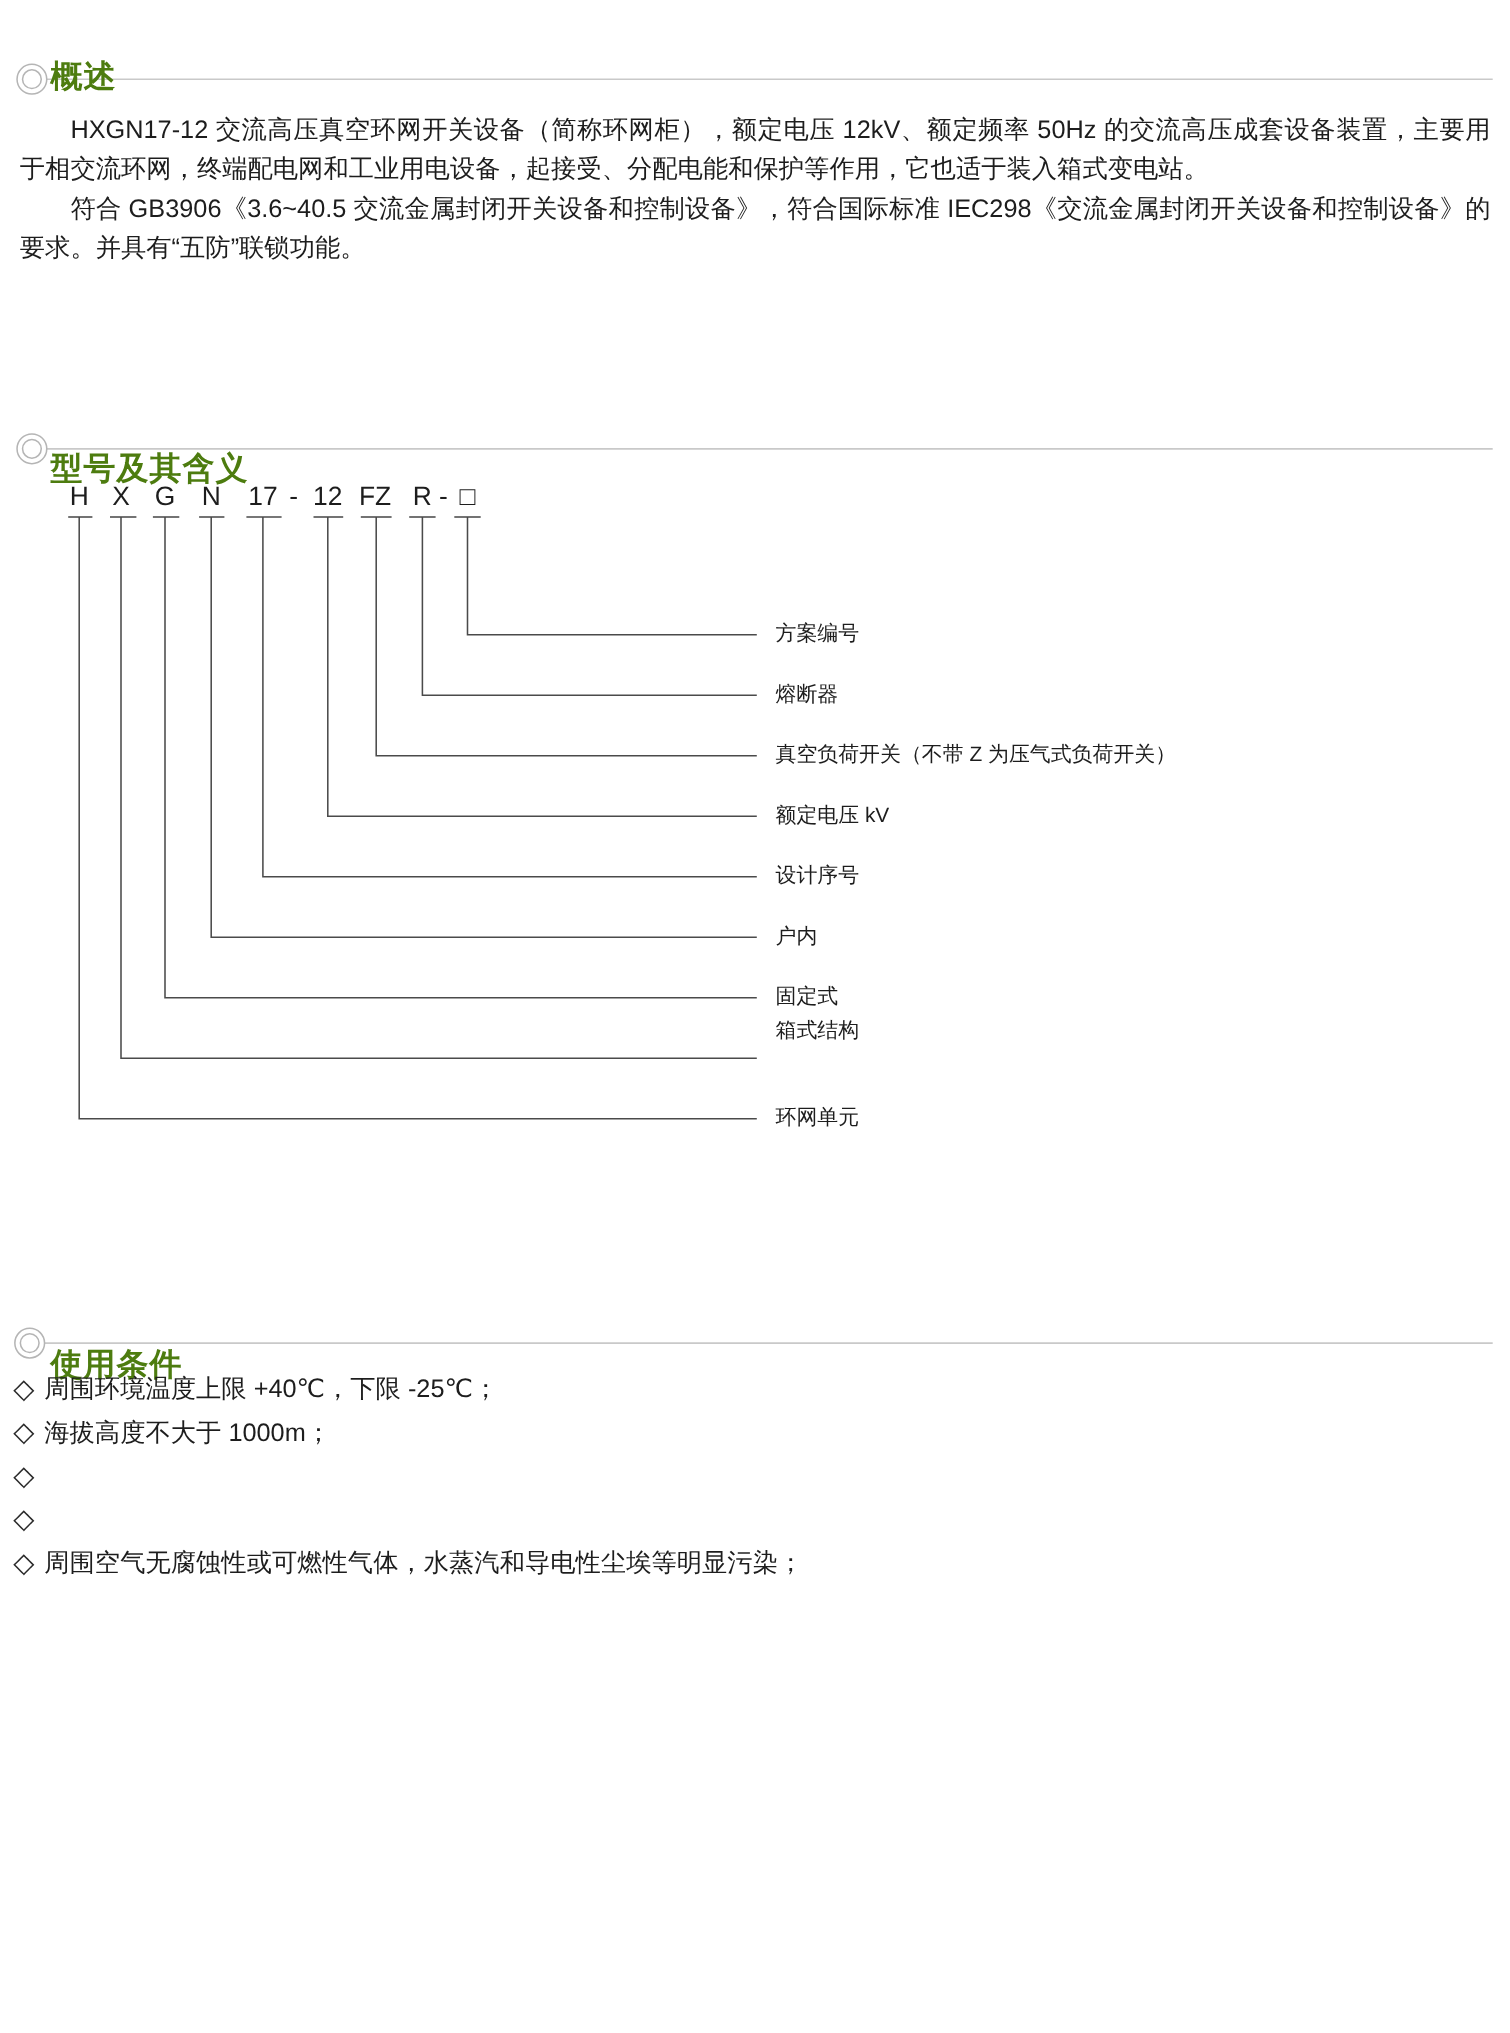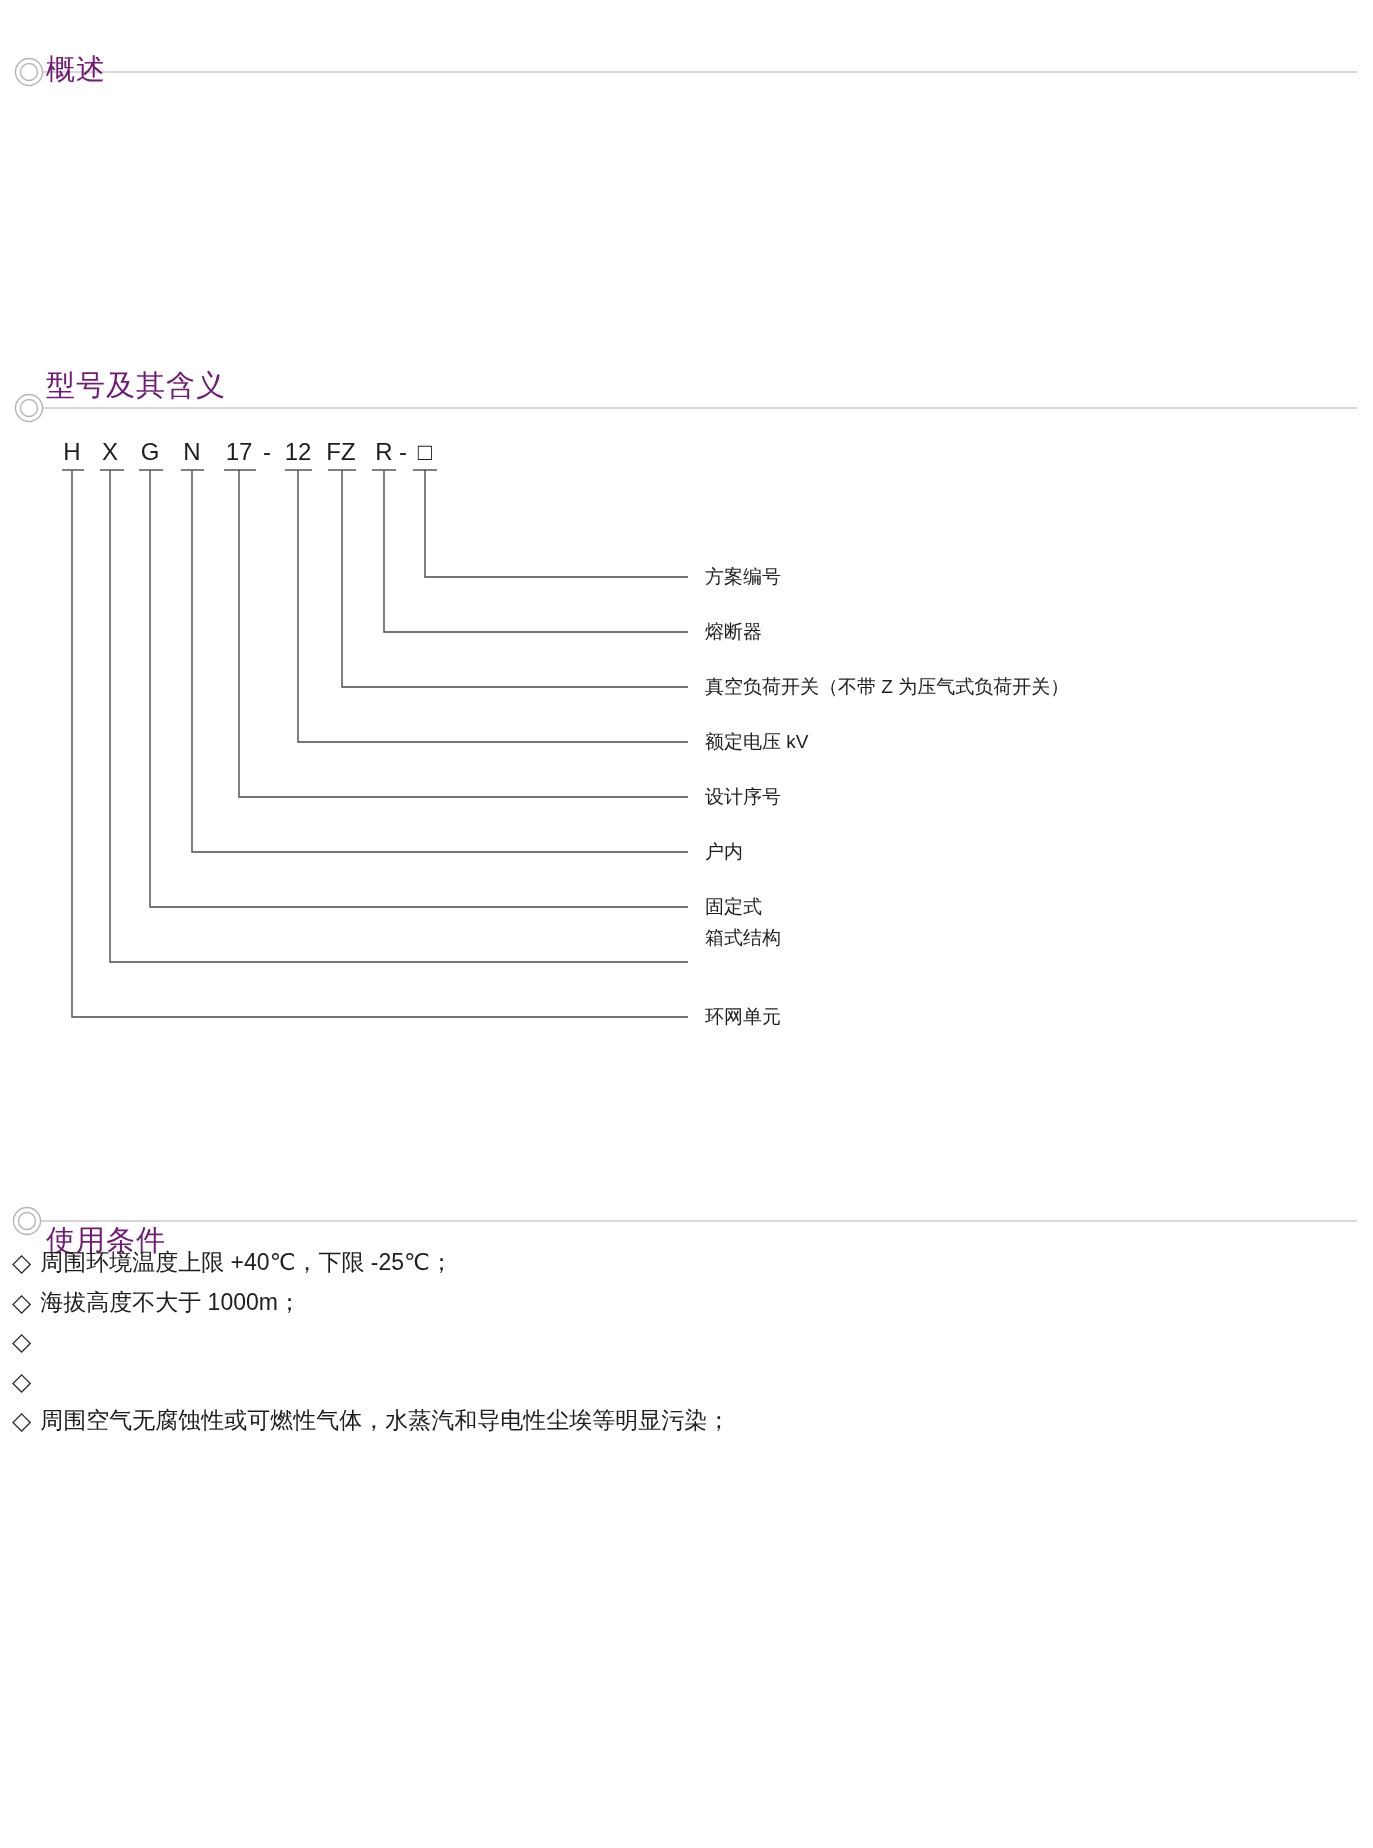--- a/index.html
+++ b/index.html
@@ -21,27 +21,27 @@
     left: 0;
     top: 0;
     width: 1373px;
     height: 1848px;
     pointer-events: none;
   }
   .section-title {
     position: absolute;
     left: 46px;
     font-size: 29px;
-    font-weight: normal;
-    color: #701a75;
+    font-weight: bold;
+    color: #4d7c0f;
     letter-spacing: 1px;
     white-space: nowrap;
   }
   .title-overview   { top: 26px; }
-  .title-model      { top: 342px; }
+  .title-model      { top: 382px; }
   .title-conditions { top: 1177px; margin-top: 44px; }
 
   .overview-body {
     position: absolute;
     left: 18px;
     top: 99px;
     width: 1337px;
     font-size: 23px;
     line-height: 36px;
     text-align: justify;
@@ -143,20 +143,24 @@
       <path d="M239 470 V797 H688"></path>
       <path d="M192 470 V852 H688"></path>
       <path d="M150 470 V907 H688"></path>
       <path d="M110 470 V962 H688"></path>
       <path d="M72  470 V1017 H688"></path>
     </g>
   </svg>
 
   <h2 class="section-title title-overview">概述</h2>
 
+  <div class="overview-body">
+    <p>HXGN17-12 交流高压真空环网开关设备（简称环网柜），额定电压 12kV、额定频率 50Hz 的交流高压成套设备装置，主要用于相交流环网，终端配电网和工业用电设备，起接受、分配电能和保护等作用，它也适于装入箱式变电站。</p>
+    <p>符合 GB3906《3.6~40.5 交流金属封闭开关设备和控制设备》，符合国际标准 IEC298《交流金属封闭开关设备和控制设备》的要求。并具有“五防”联锁功能。</p>
+  </div>
 
   <h2 class="section-title title-model">型号及其含义</h2>
 
   <div>
     <span class="code-part" style="left:72px">H</span>
     <span class="code-part" style="left:110px">X</span>
     <span class="code-part" style="left:150px">G</span>
     <span class="code-part" style="left:192px">N</span>
     <span class="code-part" style="left:239px">17</span>
     <span class="code-part" style="left:267px">-</span>

